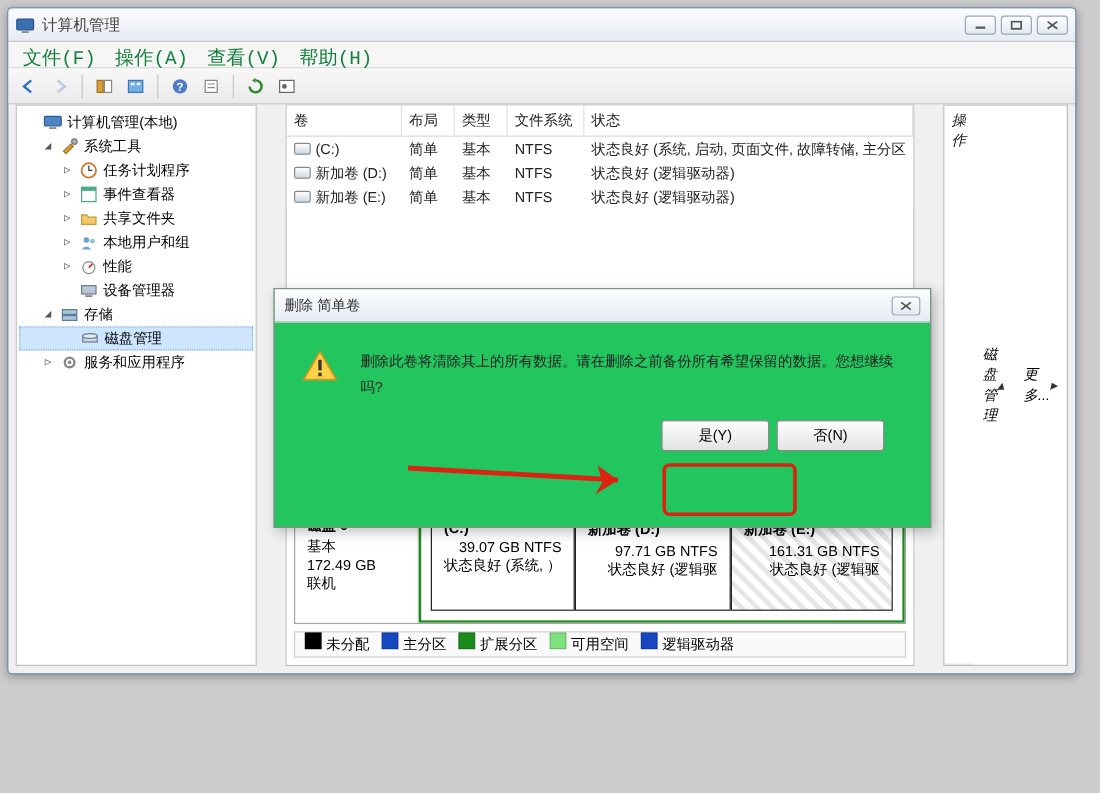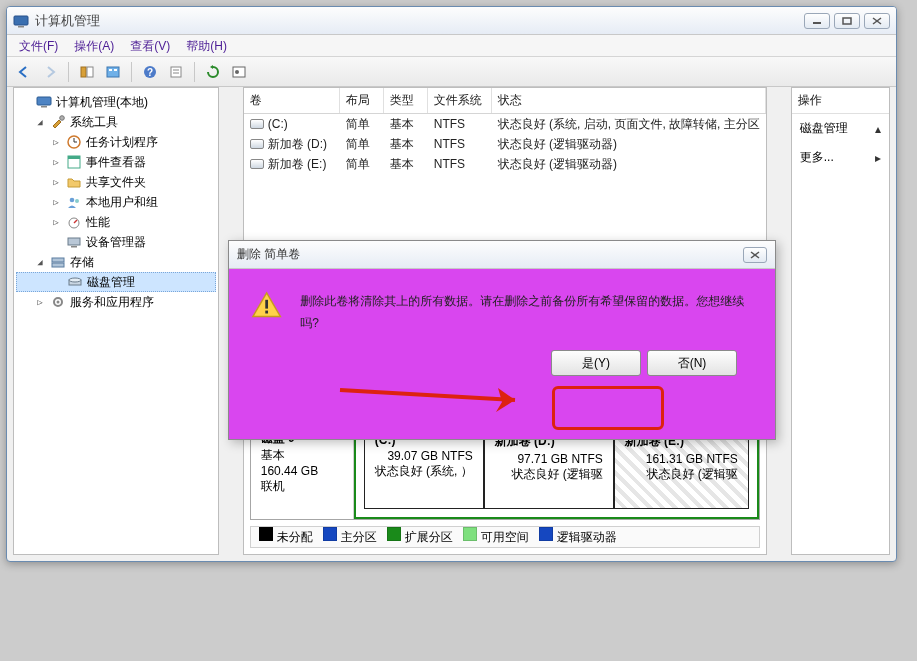--- a/index.html
+++ b/index.html
@@ -10,33 +10,33 @@
 
   
   .titlebar { height: 28px; background: linear-gradient(#fdfdfd,#e6ecf5); display: flex; align-items: center; padding: 0 6px; border-bottom: 1px solid #c8c8c8; }
   .titlebar .app-icon { width: 16px; height: 16px; margin-right: 6px; }
   .titlebar .title { flex: 1; color: #444; font-size: 13px; }
   .win-btns { display: flex; gap: 4px; }
   .win-btn { width: 26px; height: 16px; border: 1px solid #9aa7b8; border-radius: 3px; background: linear-gradient(#fefefe,#e3eaf3); display: flex; align-items: center; justify-content: center; color: #444; font-size: 10px; cursor: default; }
 
   
   .menubar { height: 22px; background: #f6f6f6; display: flex; align-items: stretch; padding: 0 4px; border-bottom: 1px solid #d5d5d5; }
-  .menubar .menu-item { padding: 3px 8px; font-size: 12px; color: #4c1d95; cursor: default; }
+  .menubar .menu-item { padding: 3px 8px; font-size: 16px; color: #15803d; cursor: default; font-family: Liberation Mono, monospace; }
 
   
   .toolbar { height: 30px; background: linear-gradient(#f8f8f8,#eaeaea); border-bottom: 1px solid #c8c8c8; display: flex; align-items: center; padding: 0 6px; gap: 4px; }
   .tbtn { width: 22px; height: 22px; border: 1px solid transparent; display: flex; align-items: center; justify-content: center; border-radius: 2px; cursor: default; }
   .tsep { width: 1px; height: 20px; background: #c8c8c8; margin: 0 3px; }
 
   
   .body-cols { position: absolute; top: 80px; bottom: 6px; left: 6px; right: 6px; display: flex; gap: 24px; }
   .panel { background: #fff; border: 1px solid #bdbdbd; }
   .tree-panel { width: 220px; overflow: auto; }
   .center-panel { flex: 1; position: relative; }
-  .actions-panel { width: 106px; display: flex; flex-direction: column; }
+  .actions-panel { width: 106px; display: flex; flex-direction: row; font-style: italic; }
 
   
   .tree { padding: 4px 2px; }
   .tree-row { display: flex; align-items: center; height: 20px; padding-left: 4px; white-space: nowrap; cursor: default; }
   .expander { width: 12px; text-align: center; color: #555; font-size: 9px; font-family: monospace; }
   .tree-ico { width: 16px; height: 16px; margin: 0 4px; display: inline-flex; align-items: center; justify-content: center; }
   .tree-row.selected { background: #cde5ff; border: 1px dotted #7aa7d9; height: 20px; }
   .indent1 { padding-left: 18px; }
   .indent2 { padding-left: 34px; }
 
@@ -73,21 +73,21 @@
   .disk-parts { flex: 1; display: flex; padding: 8px; gap: 0; border: 2px solid #1a8a1a; }
   .part { border: 1px solid #222; position: relative; padding: 20px 10px 6px 10px; overflow: hidden; }
   .part .hdr { position: absolute; left: 0; right: 0; top: 0; height: 16px; background: #1547c0; }
   .part .label { font-weight: bold; font-size: 12px; margin-bottom: 2px; }
   .part .sub { font-size: 12px; text-align: right; }
   .part.e { background: repeating-linear-gradient(45deg,#fff,#fff 5px,#e6e6e6 5px,#e6e6e6 9px); }
   .legend { position: absolute; left: 6px; right: 6px; bottom: 6px; height: 22px; display: flex; gap: 10px; font-size: 12px; border: 1px solid #d0d0d0; background: #fafafa; padding: 0 8px; }
   .swatch { width: 14px; height: 14px; display: inline-block; margin-right: 4px; border: 1px solid rgba(0,0,0,0.15); }
 
   
-  .dialog { position: absolute; left: 228px; top: 240px; width: 548px; height: 200px; background: #d946ef; border: 1px solid #8a8a8a; box-shadow: 3px 3px 10px rgba(0,0,0,0.25); }
+  .dialog { position: absolute; left: 228px; top: 240px; width: 548px; height: 200px; background: #22c55e; border: 1px solid #8a8a8a; box-shadow: 3px 3px 10px rgba(0,0,0,0.25); }
   .dlg-title { height: 28px; background: linear-gradient(#fdfdfd,#e6ecf5); display: flex; align-items: center; padding: 0 8px; border-bottom: 1px solid #c8c8c8; }
   .dlg-title span { flex: 1; color: #333; }
   .dlg-close { width: 24px; height: 16px; border: 1px solid #9aa7b8; border-radius: 3px; background: linear-gradient(#fefefe,#e3eaf3); display: flex; align-items: center; justify-content: center; font-size: 10px; color: #555; cursor: default; }
   .dlg-body { padding: 22px 22px 10px 22px; display: flex; gap: 18px; }
   .warn-ico { width: 32px; height: 28px; }
   .dlg-text { font-size: 12px; color: #222; line-height: 1.8; }
   .dlg-btns { display: flex; justify-content: flex-end; gap: 6px; padding: 6px 38px 16px 22px; }
   .btn { min-width: 90px; height: 26px; border: 1px solid #8a8a8a; border-radius: 3px; background: linear-gradient(#fefefe,#e3e3e3); display: flex; align-items: center; justify-content: center; font-size: 12px; cursor: default; }
   .yes-hi { position: absolute; border: 3px solid #d21; border-radius: 6px; pointer-events: none; }
 
@@ -359,21 +359,21 @@
         </div>
       </div>
 
       <div class="diskmap-wrap">
         <div class="diskmap-scroll">
           <div class="diskmap">
             <div class="disk-side">
               <div class="hdd-ico"></div>
               <div class="l1">磁盘 0</div>
               <div>基本</div>
-              <div>160.44 GB</div>
+              <div>172.49 GB</div>
               <div>联机</div>
             </div>
             <div class="disk-parts">
               <div class="part" style="flex: 0 0 120px">
                 <div class="hdr"></div>
                 <div class="label">(C:)</div>
                 <div class="sub">39.07 GB NTFS</div>
                 <div class="sub">状态良好 (系统, ）</div>
               </div>
               <div class="part" style="flex: 0 0 130px">

